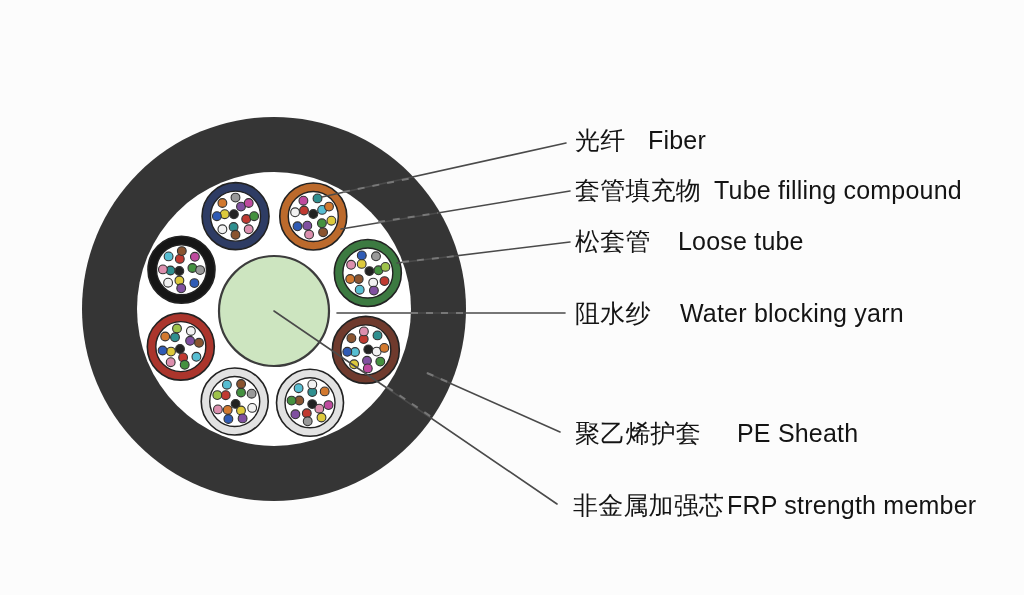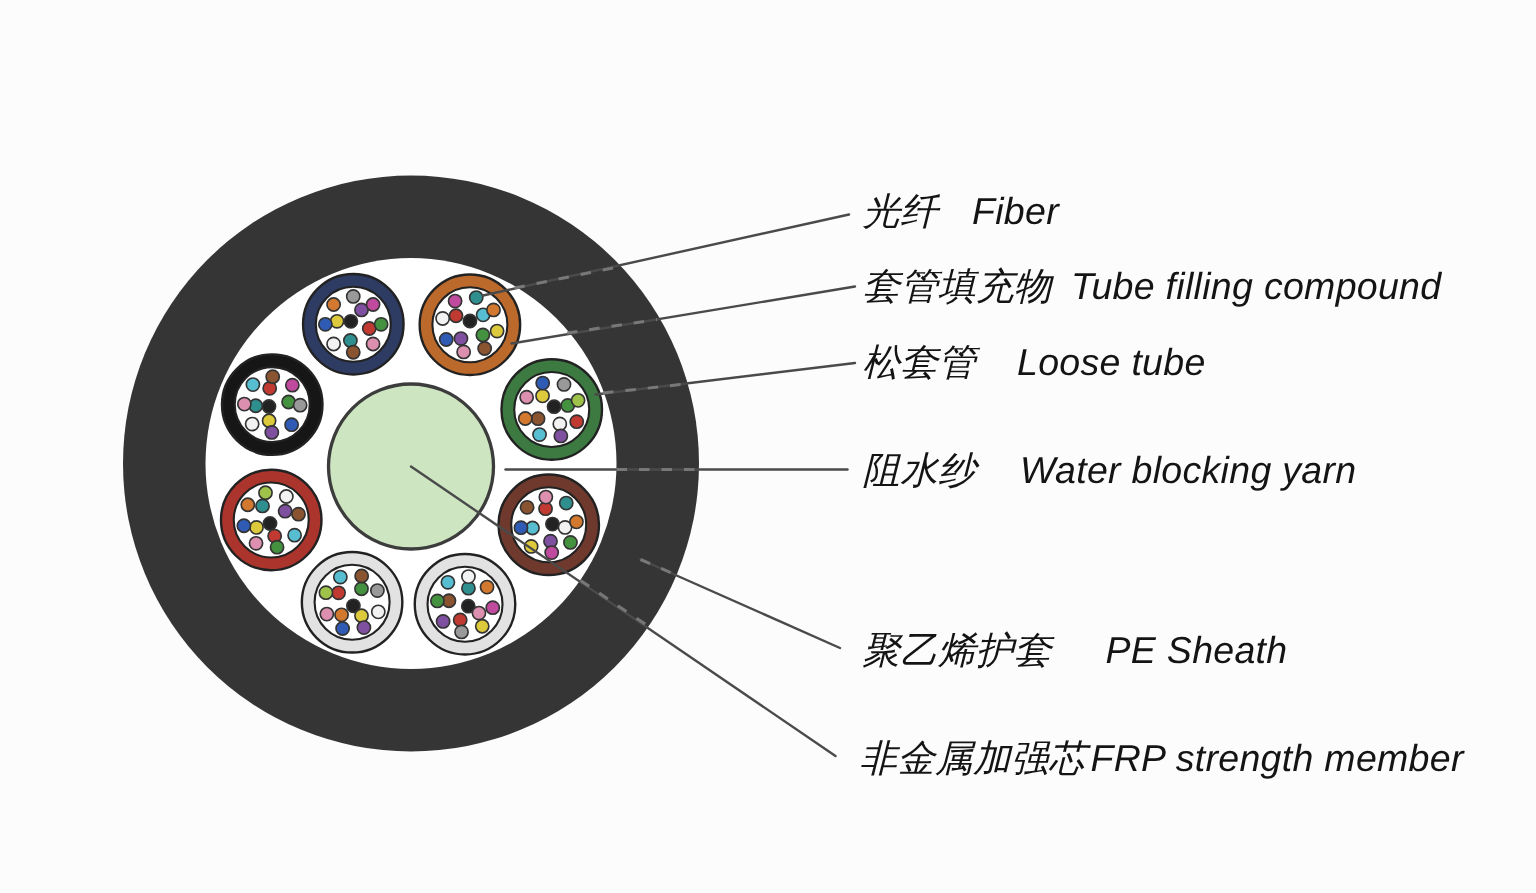--- a/index.html
+++ b/index.html
@@ -1,21 +1,21 @@
 <!DOCTYPE html>
 <html><head>
 <meta charset="utf-8">
 <style>
   html,body{margin:0;padding:0;}
   body{
     width:1024px;height:595px;overflow:hidden;
     background:#fcfcfc;
     font-family:"Liberation Sans","DejaVu Sans",sans-serif;
   }
-  .stage{position:relative;width:1024px;height:595px;font-style:italic;}
+  .stage{position:relative;width:1024px;height:595px;}
   svg{display:block;}
   .label-text{
     font-family:"Liberation Sans","DejaVu Sans",sans-serif;
     font-size:25px;
     font-weight:500;
     letter-spacing:0.2px;
   }
   .leader{fill:none;stroke-width:1.6;stroke-linecap:round;}
   .leader-dash{fill:none;stroke-width:2;stroke-dasharray:7 8;stroke-linecap:butt;opacity:.9;}
 </style>

